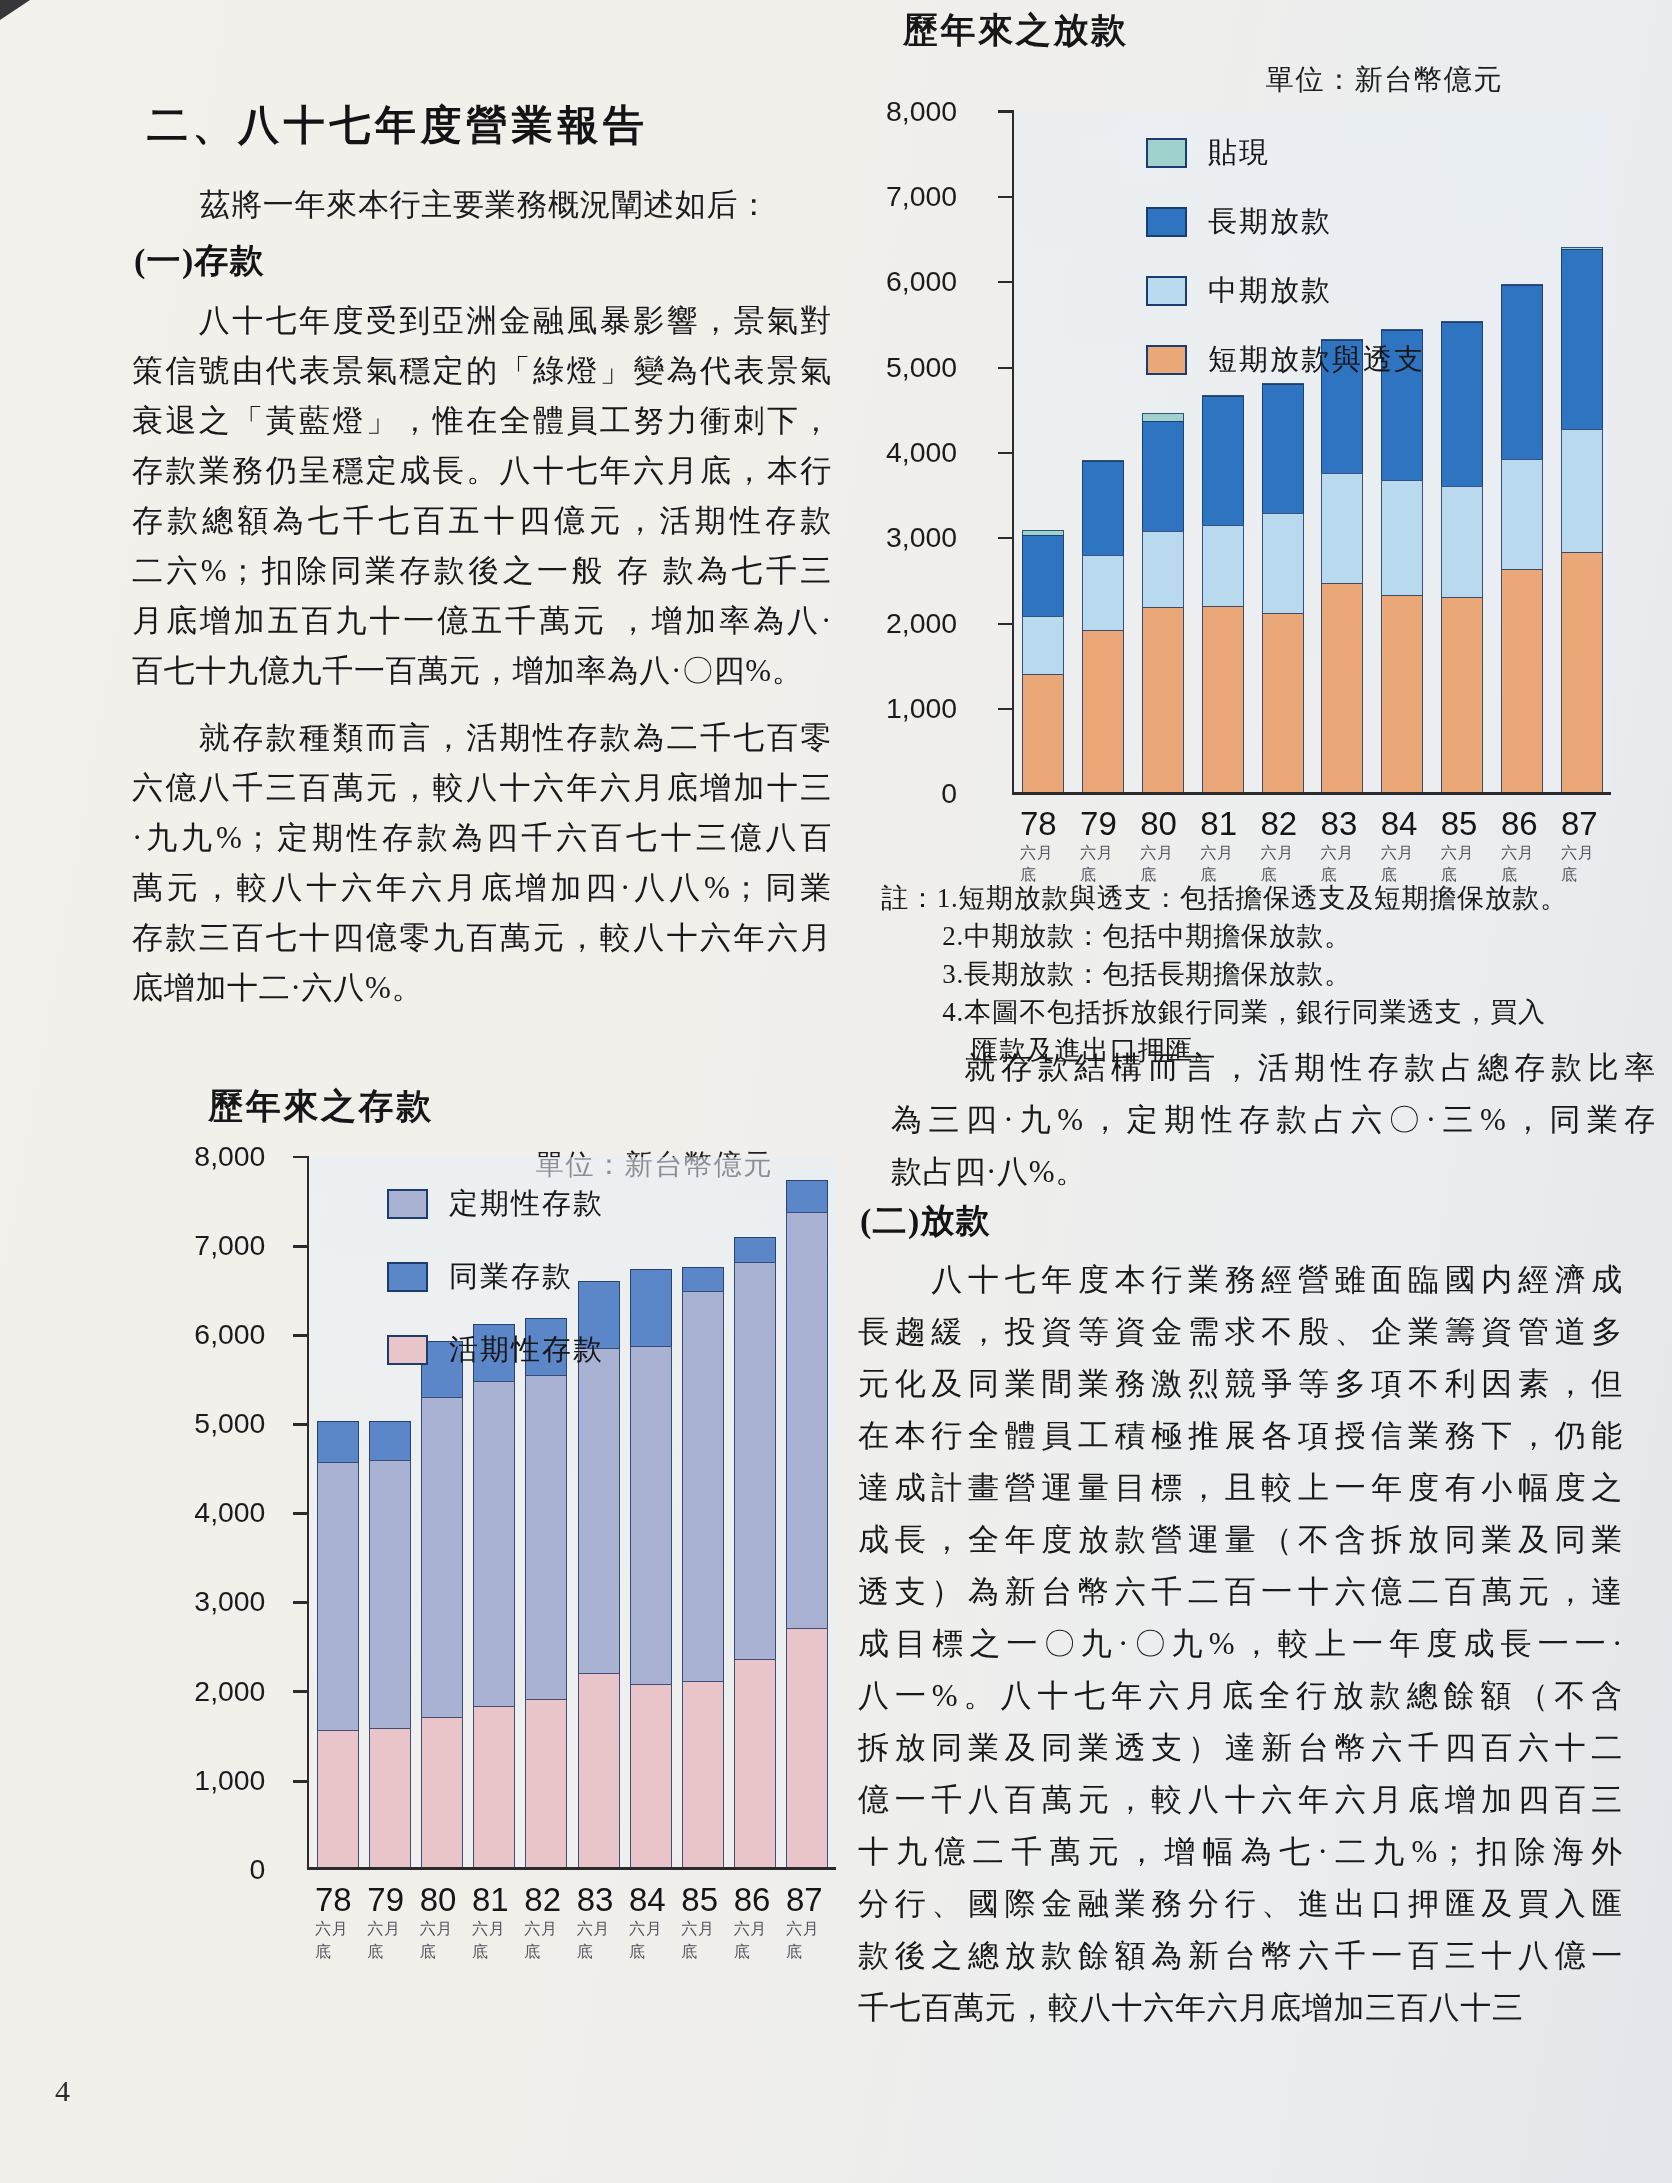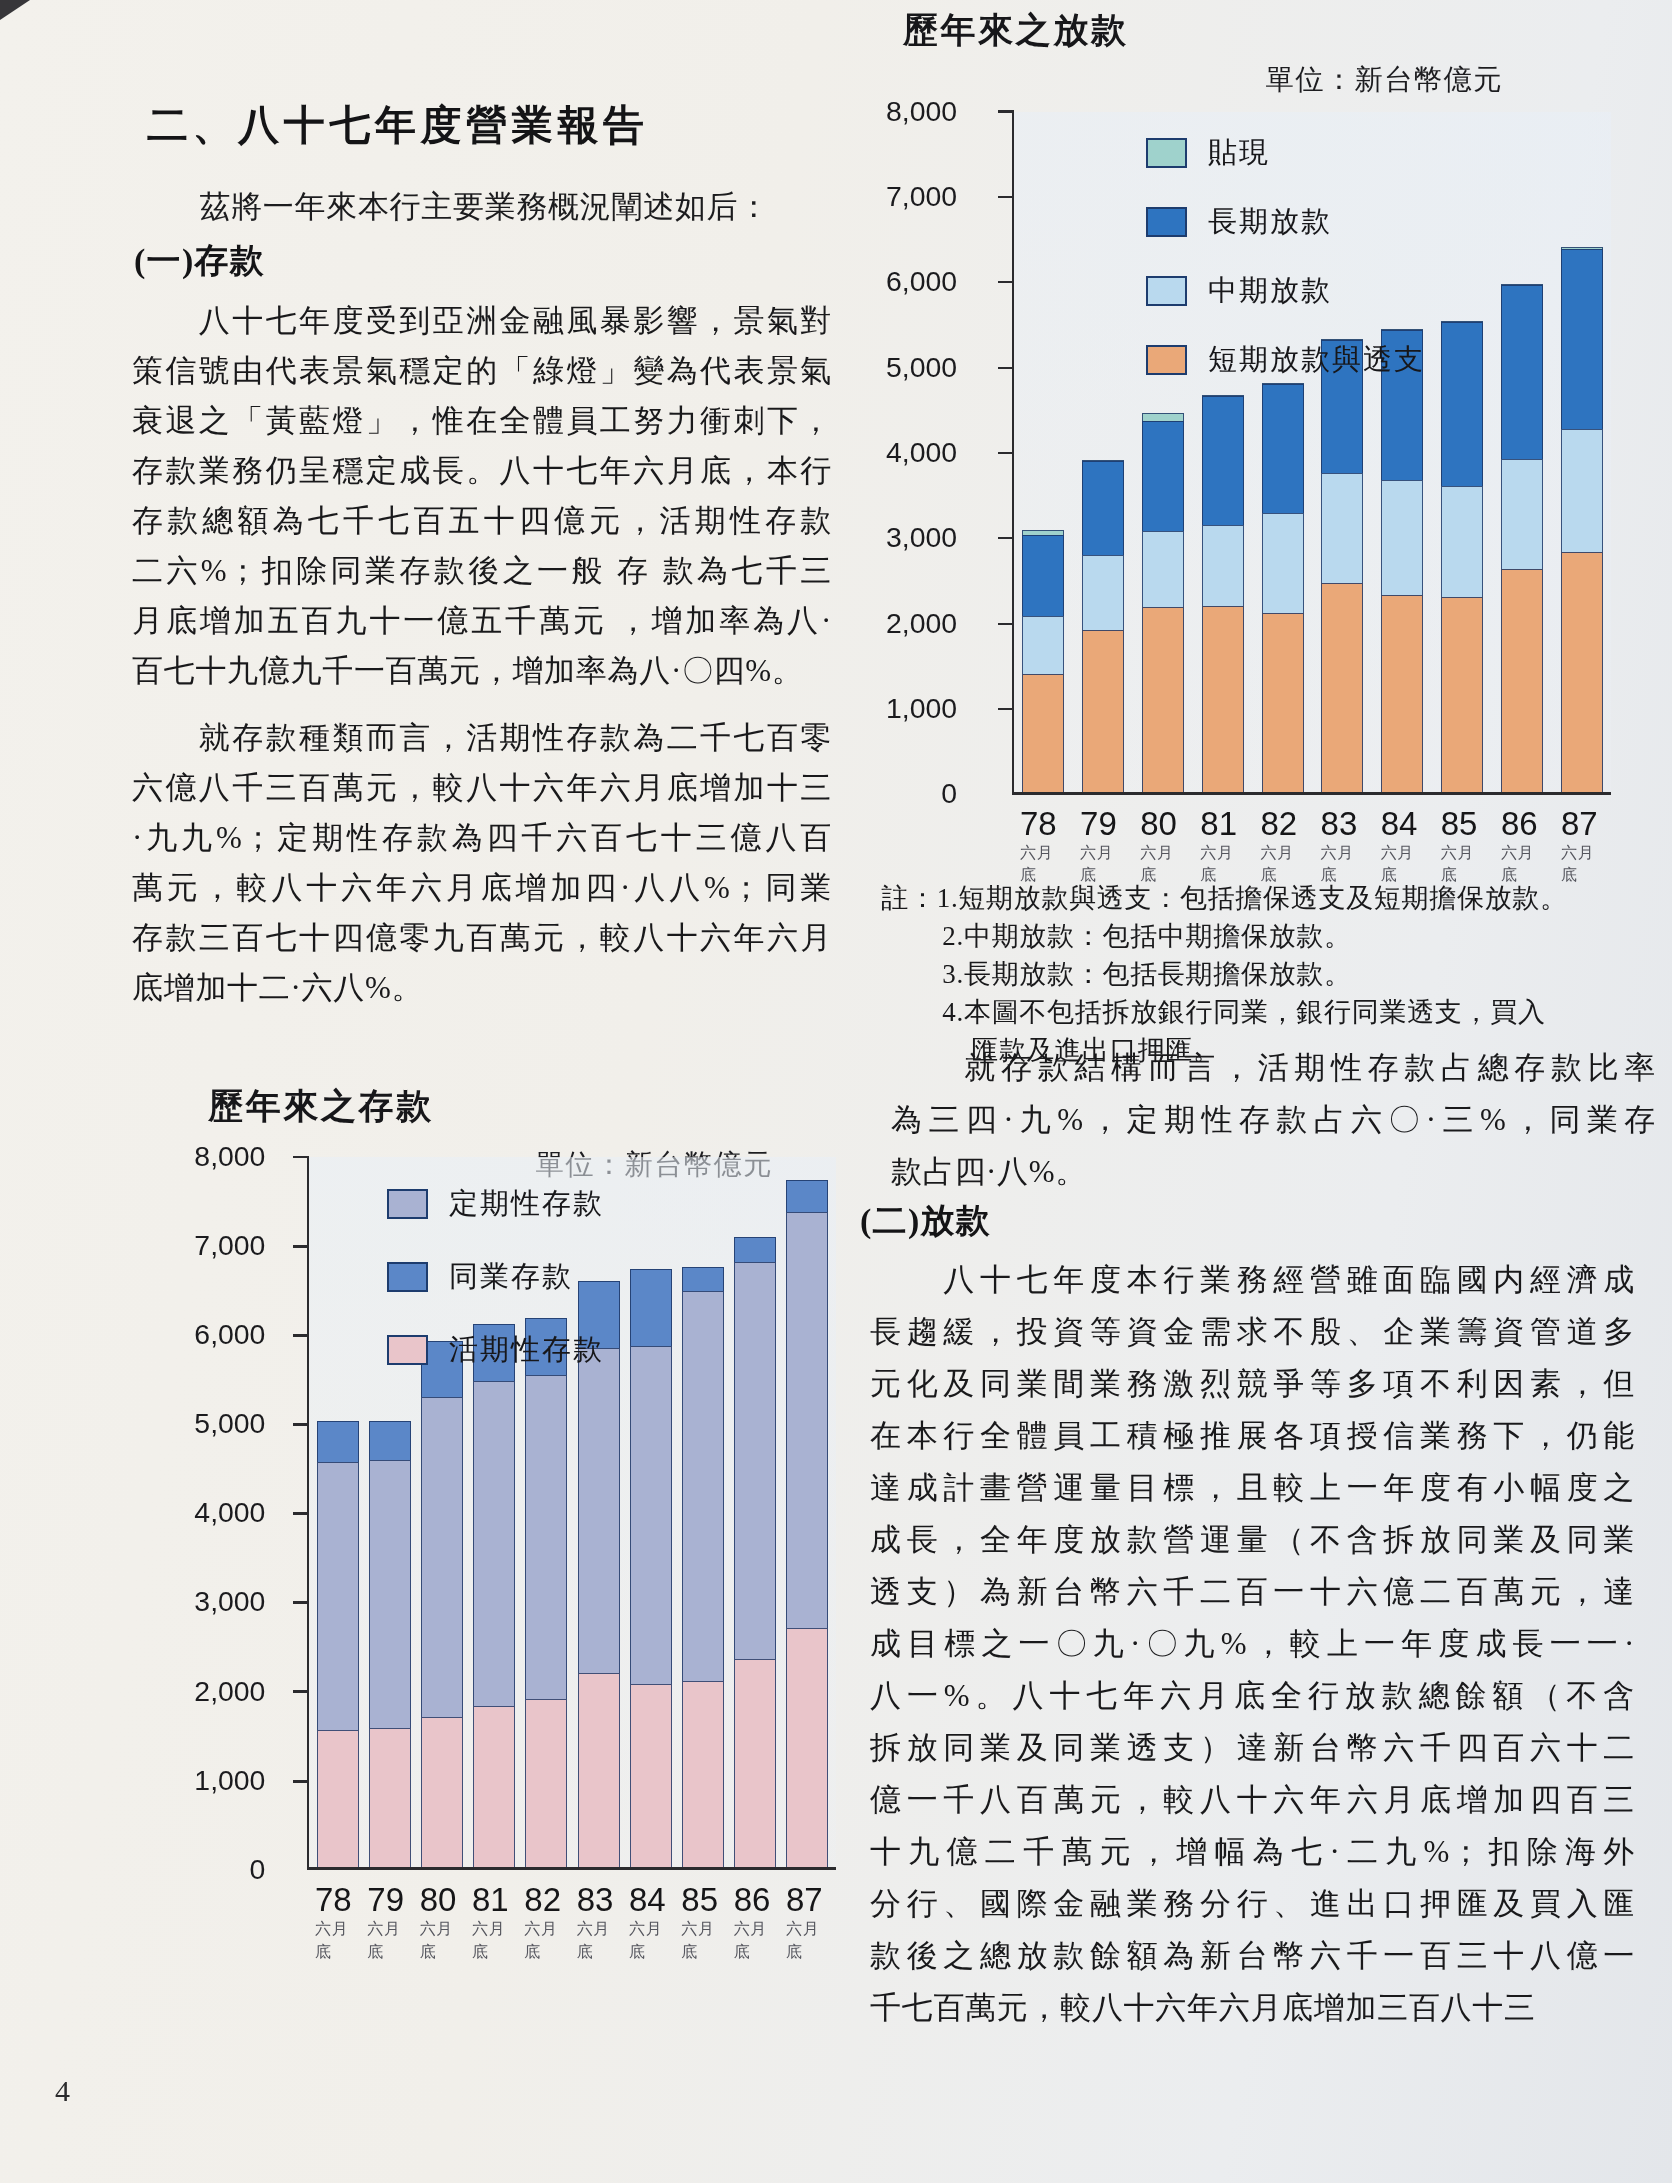--- a/index.html
+++ b/index.html
@@ -16,21 +16,21 @@
     position:absolute;left:0;top:0;width:30px;height:20px;
     background:#15151a;
     clip-path:polygon(0 0,100% 0,55% 45%,0 100%);
     opacity:.85;
   }
   .page-title{
     position:absolute;left:147px;top:98px;
     font-size:41px;font-weight:bold;letter-spacing:4.6px;
     color:#141416;
   }
-  .textline{white-space:nowrap;}
+  .textline{white-space:nowrap;font-family:Liberation Mono, monospace;}
   .lines .line{
     text-align:justify;text-align-last:justify;
     height:50px;line-height:50px;
   }
   .lines .line.last{text-align-last:left;}
   .intro{
     position:absolute;left:136px;top:184px;width:698px;
     font-size:31px;line-height:46px;letter-spacing:0.7px;
   }
   .sec-label{
@@ -40,21 +40,21 @@
   .para{position:absolute;font-size:31px;letter-spacing:0.7px;color:#19191b;}
   .para1{left:132px;top:296px;width:700px;}
   .para1 .hl{
     position:absolute;left:-9.3px;top:-4px;width:720px;height:159px;
     background:rgba(255,255,255,.5);z-index:-1;
   }
   .para2{left:132px;top:713px;width:700px;}
   .paraA{left:858px;top:1042px;width:765px;margin-left:33px;}
   .paraA .line,.paraB .line{height:52px;line-height:52px;}
   .sec2-label{left:860px;top:1198px;}
-  .paraB{left:858px;top:1254px;width:765px;margin-left:12px;}
+  .paraB{left:858px;top:1254px;width:765px;}
   .page-number{
     position:absolute;left:55px;top:2074px;
     font-size:30px;letter-spacing:2.6px;color:#2a2a2c;
     font-family:"Liberation Serif","DejaVu Serif",serif;
   }
 
   
   .chart{position:absolute;}
   .chart-0{left:880px;top:6.6px;width:794px;height:1052px;}
   .chart-1{left:195px;top:1083px;width:671px;height:939px;}

